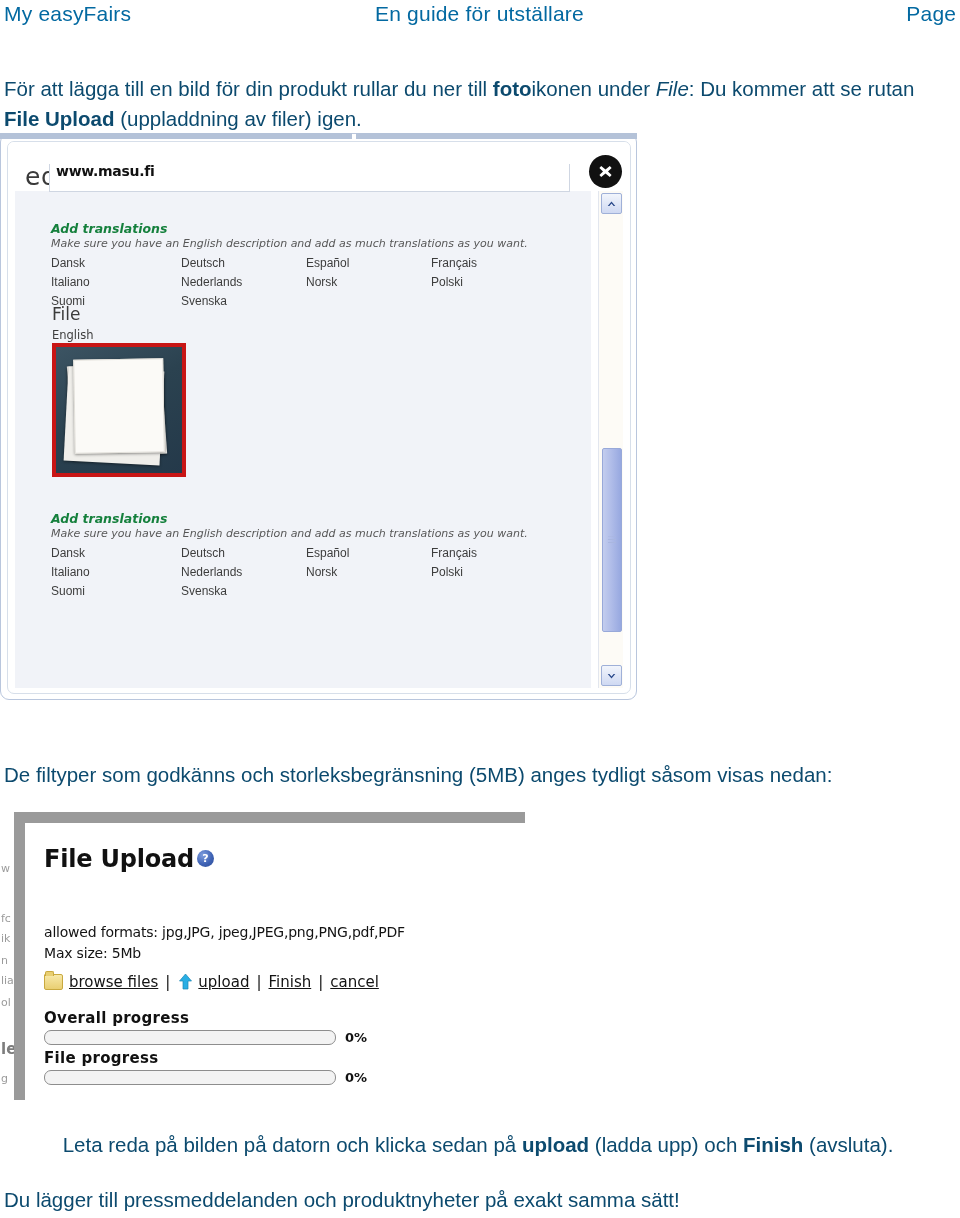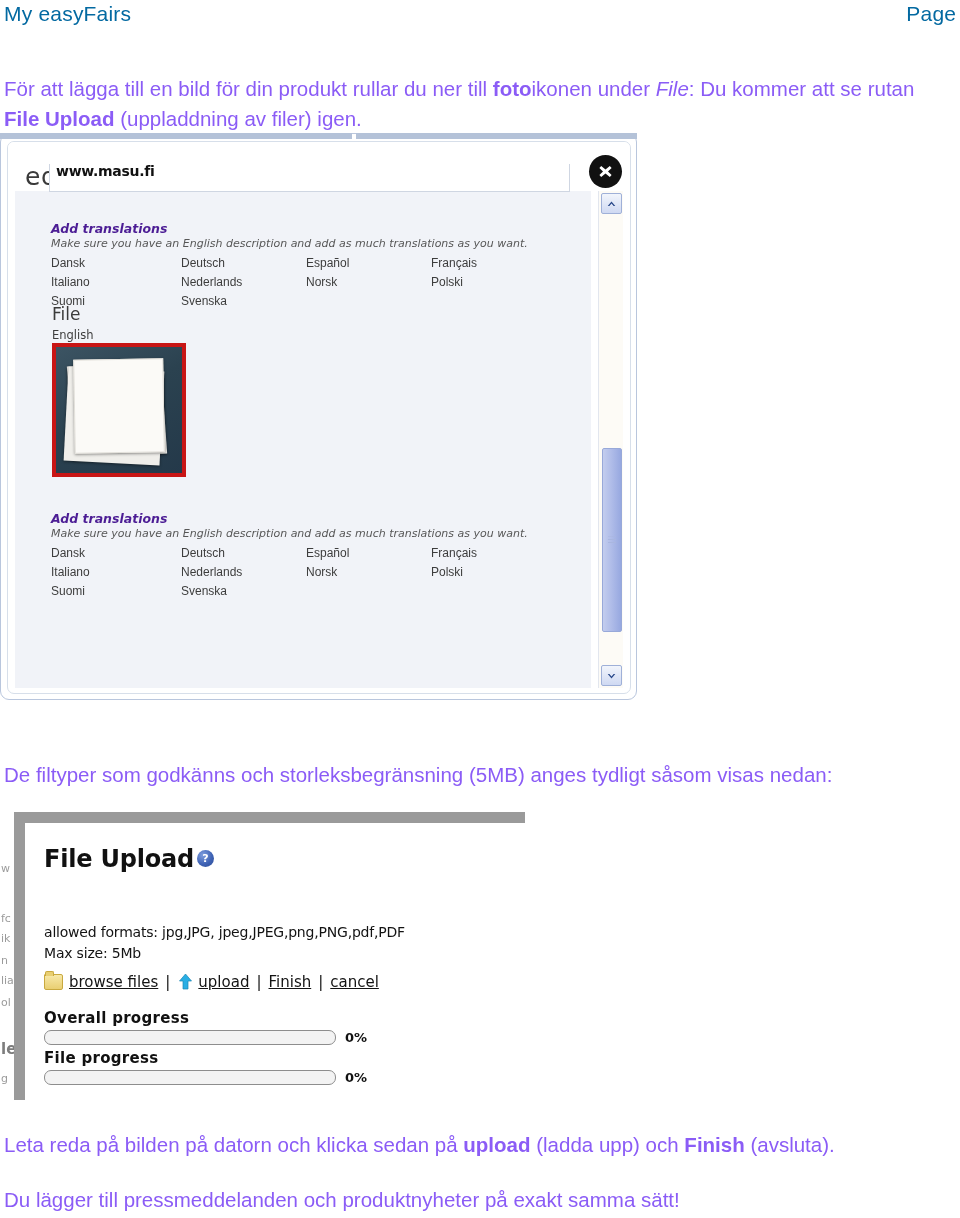--- a/index.html
+++ b/index.html
@@ -34,28 +34,28 @@
   .hdr-center { position: absolute; left: 375px; top: 2px; }
   .hdr-right  { position: absolute; right: 4px; top: 2px; }
 
   
   .para {
     position: absolute;
     left: 4px;
     width: 948px;
     font-size: 20.5px;
     line-height: 30px;
-    color: #8b5cf6;
+    color: #0c4a6e;
   }
   .para b { font-weight: bold; }
   .para i { font-style: italic; }
 
   #intro-para { top: 74px; }
   #mid-para   { top: 760px; }
-  #bottom-para-1 { top: 1130px; }
+  #bottom-para-1 { top: 1130px; text-align: center; }
   #bottom-para-2 { top: 1185px; }
 
   
   #shot1 {
     position: absolute;
     left: 0px;
     top: 133px;
     width: 637px;
     height: 567px;
   }
@@ -136,21 +136,21 @@
     width: 521px; height: 1px;
     background: #cfd6e2;
   }
 
   .tr-block { position: absolute; left: 36px; width: 520px; }
   .tr-title {
     font-family: "DejaVu Sans", sans-serif;
     font-weight: bold;
     font-style: italic;
     font-size: 12.5px;
-    color: #4c1d95;
+    color: #15803d;
     margin-bottom: 1px;
   }
   .tr-sub {
     font-family: "DejaVu Sans", sans-serif;
     font-style: italic;
     font-size: 11px;
     color: #575757;
     margin-bottom: 4px;
     white-space: nowrap;
   }
@@ -423,20 +423,21 @@
     font-weight: bold;
     font-size: 13px;
     color: #111111;
   }
 </style>
 </head>
 <body>
 
 <div class="page-header">
   <div class="hdr-left">My easyFairs</div>
+  <div class="hdr-center">En guide för utställare</div>
   <div class="hdr-right">Page 14</div>
 </div>
 
 <div class="para" id="intro-para">
   <span>För att lägga till en bild för din produkt rullar du ner till </span><b>foto</b><span>ikonen under </span><i>File</i><span>: Du kommer att se rutan </span><b>File Upload</b><span> (uppladdning av filer) igen.</span>
 </div>
 
 <div id="shot1">
   <div class="s1-outer"></div>
   <div class="s1-topbar-l"></div>

